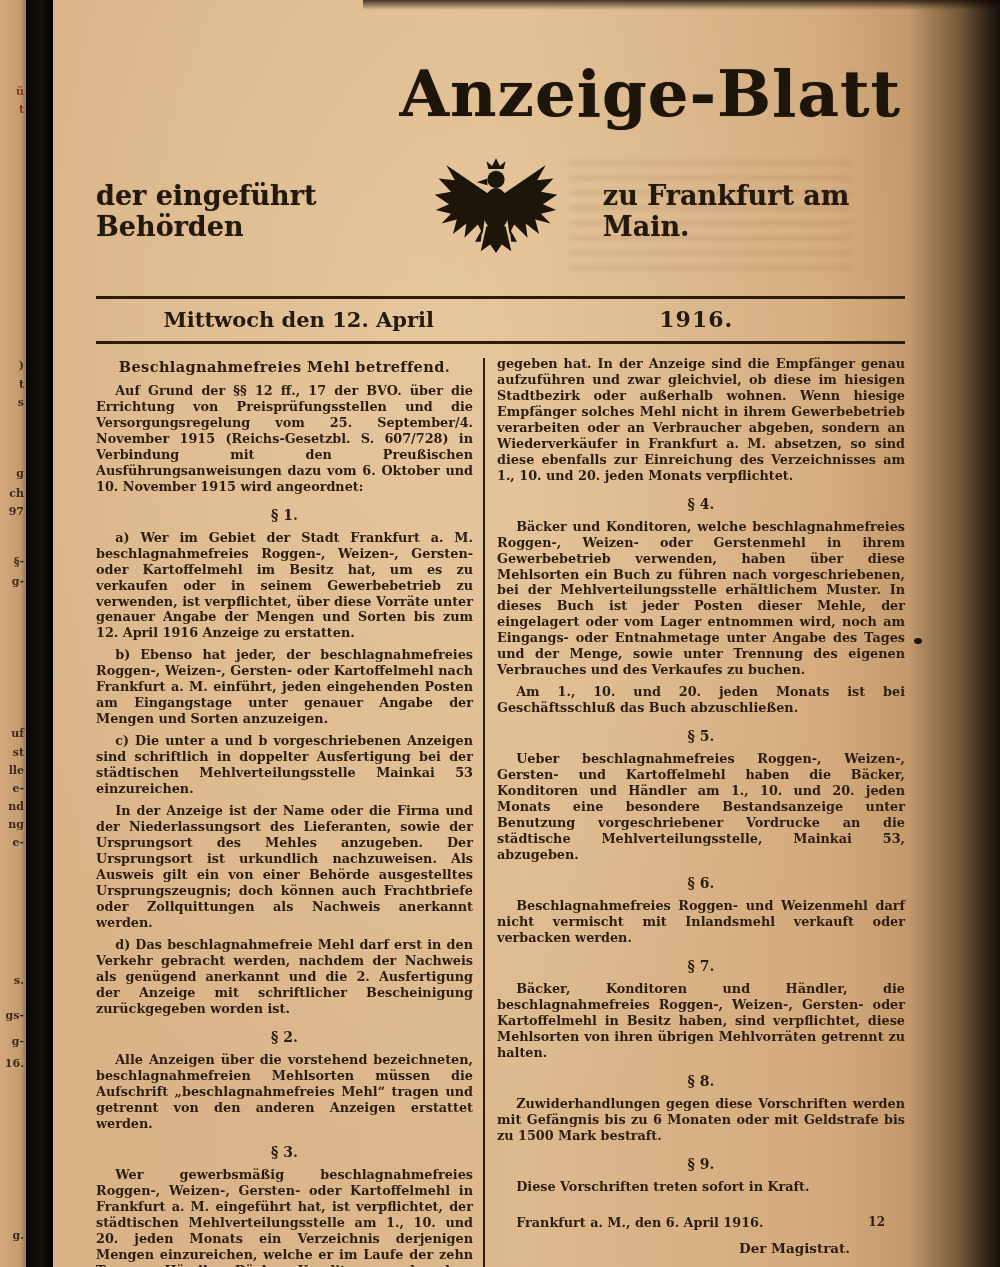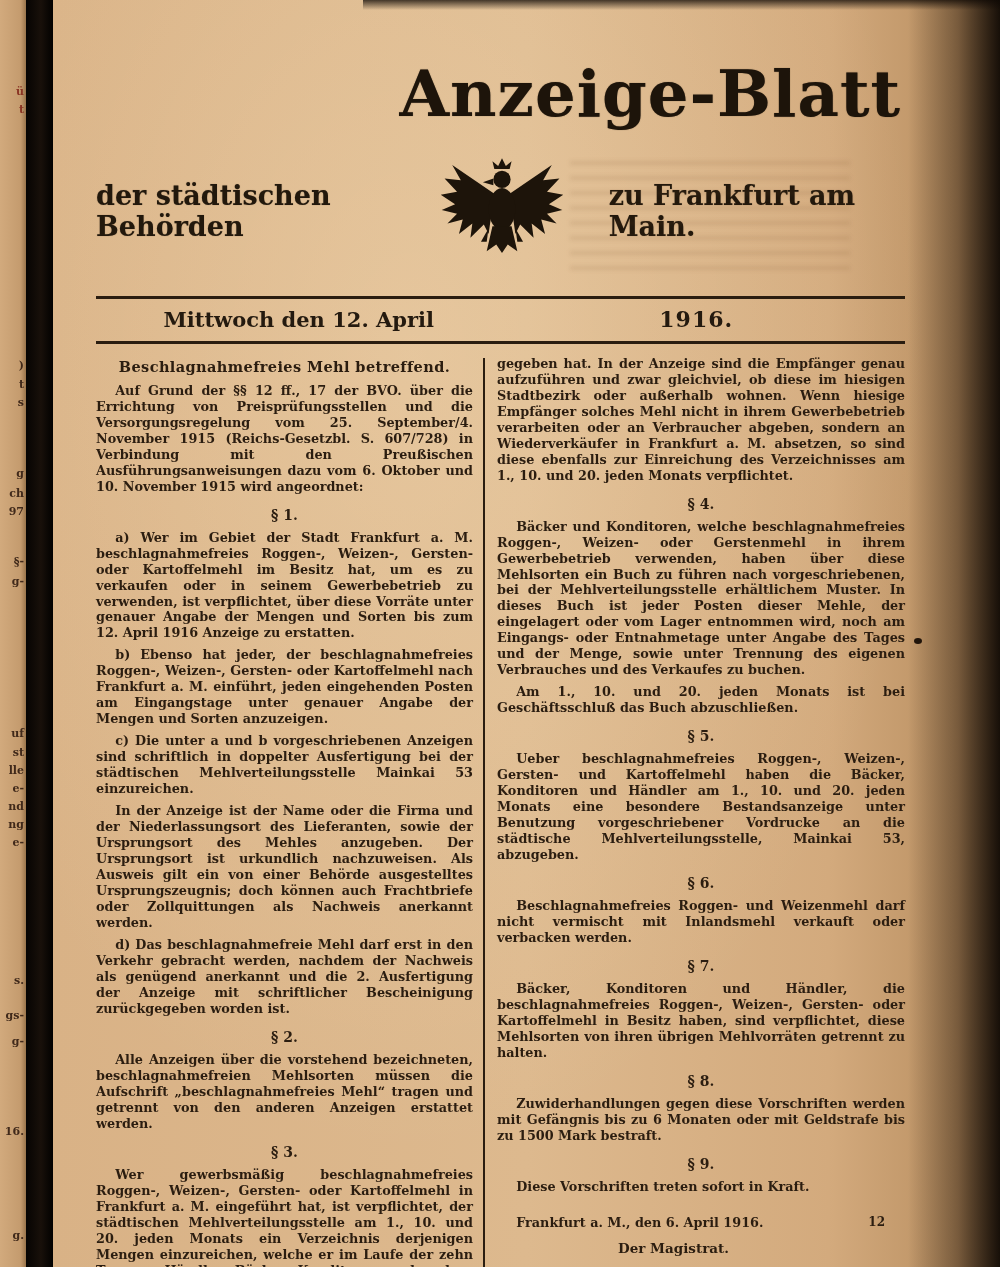--- a/index.html
+++ b/index.html
@@ -95,21 +95,21 @@
   .para { text-indent:1.5em; }
   .section {
     text-align:center; font-size:14px; font-weight:bold; margin:12px 0 7px;
   }
   .dateline {
     font-size:12.8px; font-weight:bold; display:flex;
     justify-content:space-between; margin-top:20px; padding-left:1.5em;
   }
   .pagemark { font-size:12px; margin-right:20px; }
   .signature {
-    text-align:center; padding-right:55px; font-size:13.5px;
+    text-align:right; padding-right:55px; font-size:13.5px;
     font-weight:bold; margin-top:10px;
   }
 </style>
 </head>
 <body>
 
 <div class="stage">
 
   <div class="edge-page" id="edge-page">
       <span class="fragment red" style="top: 86px;">ü</span>
@@ -125,32 +125,32 @@
       <span class="fragment" style="top: 728px;">uf</span>
       <span class="fragment" style="top: 747px;">st</span>
       <span class="fragment" style="top: 765px;">lle</span>
       <span class="fragment" style="top: 783px;">e-</span>
       <span class="fragment" style="top: 801px;">nd</span>
       <span class="fragment" style="top: 819px;">ng</span>
       <span class="fragment" style="top: 837px;">e-</span>
       <span class="fragment" style="top: 975px;">s.</span>
       <span class="fragment" style="top: 1036px;">g-</span>
       <span class="fragment" style="top: 1010px;">gs-</span>
-      <span class="fragment" style="top: 1126px; margin-left: 31px;">16.</span>
+      <span class="fragment" style="top: 1058px; margin-left: 31px;">16.</span>
       <span class="fragment" style="top: 1230px;">g.</span>
     </div>
   <div class="gutter"></div>
 
   <div class="main-page">
     <div class="content">
 
       <h1 class="masthead">Anzeige-Blatt</h1>
 
       <div class="subtitle-row">
-        <span class="subtitle">der städtischen Behörden</span>
+        <span class="subtitle">der eingeführt Behörden</span>
         <span class="eagle">
           <svg viewBox="0 0 140 120" xmlns="http://www.w3.org/2000/svg">
             <g fill="#1d140a">
               <path d="M62 42 L18 12 L27 28 L10 26 L23 40 L6 43 L21 53 L7 59 L23 63 L13 73 L29 69 L25 84 L39 73 L37 88 L51 74 L56 84 Z"></path>
               <path d="M78 42 L122 12 L113 28 L130 26 L117 40 L134 43 L119 53 L133 59 L117 63 L127 73 L111 69 L115 84 L101 73 L103 88 L89 74 L84 84 Z"></path>
               <ellipse cx="70" cy="58" rx="14" ry="22"></ellipse>
               <circle cx="70" cy="27" r="9"></circle>
               <path d="M61 26 L50 30 L61 33 Z"></path>
               <path d="M62 16 L78 16 L80 8 L74 13 L70 5 L66 13 L60 8 Z"></path>
               <path d="M60 76 L80 76 L86 102 L76 95 L70 104 L64 95 L54 102 Z"></path>

